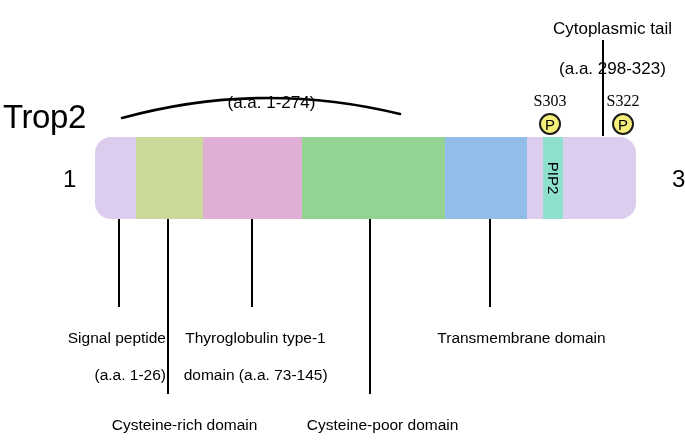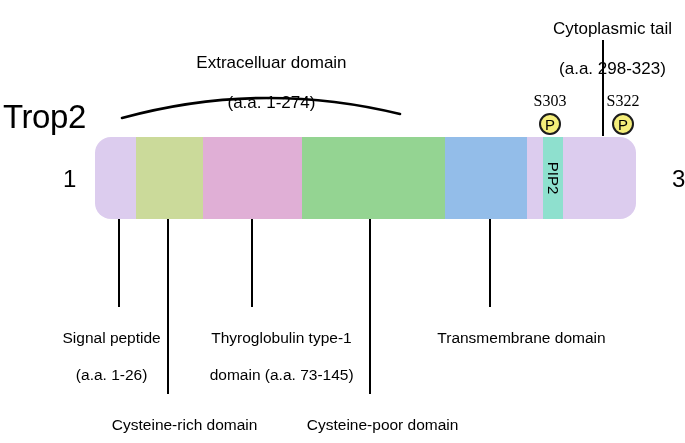--- a/index.html
+++ b/index.html
@@ -116,22 +116,22 @@
   #leader-cytoplasmic {
     left: 602px;
     top: 40px;
     height: 96px;
   }
 
   
   .callout {
     font-size: 15.5px;
   }
-  #callout-signal-peptide  { left: 40px;  top: 311px; width: 126px; }
-  #callout-thyroglobulin   { left: 190px; top: 311px; width: 166px; }
+  #callout-signal-peptide  { left: 40px;  top: 311px; width: 126px; text-align: right; }
+  #callout-thyroglobulin   { left: 164px; top: 311px; width: 166px; }
   #callout-transmembrane   { left: 414px; top: 311px; width: 198px; }
   #callout-cysteine-rich   { left: 85px;  top: 398px; width: 182px; }
   #callout-cysteine-poor   { left: 288px; top: 398px; width: 172px; }
 
   
   #extracellular-arc {
     position: absolute;
     left: 120px;
     top: 86px;
     width: 282px;
@@ -139,21 +139,21 @@
   }
 </style>
 </head>
 <body>
 
 <div id="figure">
 
   <div class="txt" id="protein-name">Trop2</div>
 
   <div class="txt center" id="extracellular-label">
-    <span>Extracelluar domain</span><br>
+    <br>
     <span>(a.a. 1-274)</span>
   </div>
 
   <svg id="extracellular-arc" viewBox="0 0 282 34">
     <path d="M2,32 Q141,-6 280,28" fill="none" stroke="#000" stroke-width="2.6" stroke-linecap="round"></path>
   </svg>
 
   <div class="txt center" id="cytoplasmic-label">
     <span>Cytoplasmic tail</span><br>
     <span>(a.a. 298-323)</span>

